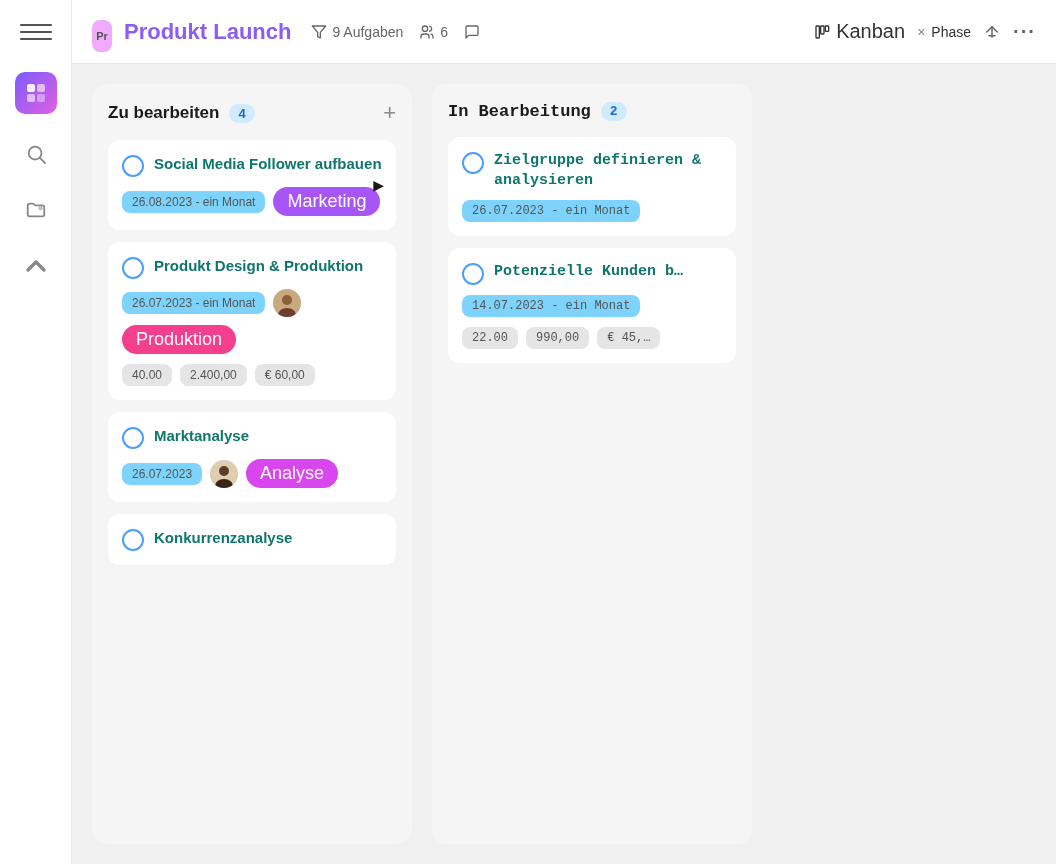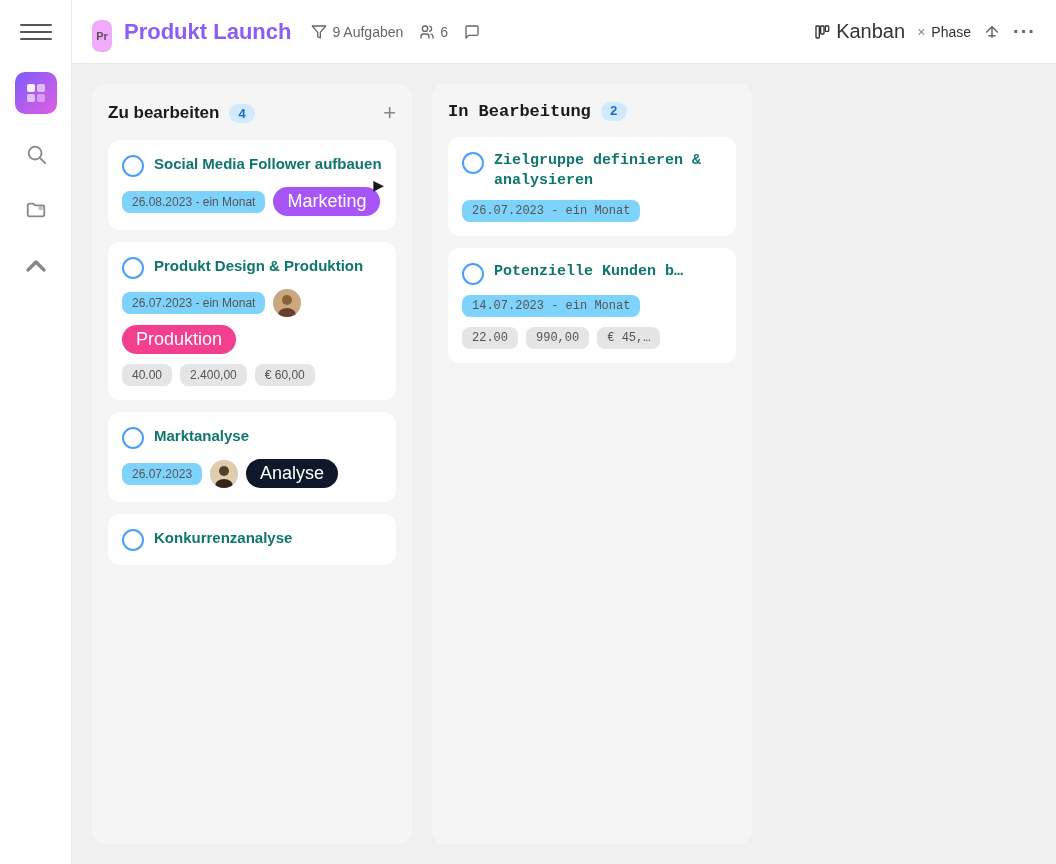--- a/index.html
+++ b/index.html
@@ -260,21 +260,21 @@
     }
     .card-tag {
       border-radius: 20px;
       padding: 4px 14px;
       font-size: 18px;
       font-weight: 400;
       color: #fff;
     }
     .tag-marketing { background: #a855f7; }
     .tag-produktion { background: #f43f8e; }
-    .tag-analyse { background: #0f172a; }
+    .tag-analyse { background: #d946ef; }
     .card-avatar {
       width: 28px;
       height: 28px;
       border-radius: 50%;
       overflow: hidden;
       background: #ccc;
       display: flex;
       align-items: center;
       justify-content: center;
       font-size: 12px;

